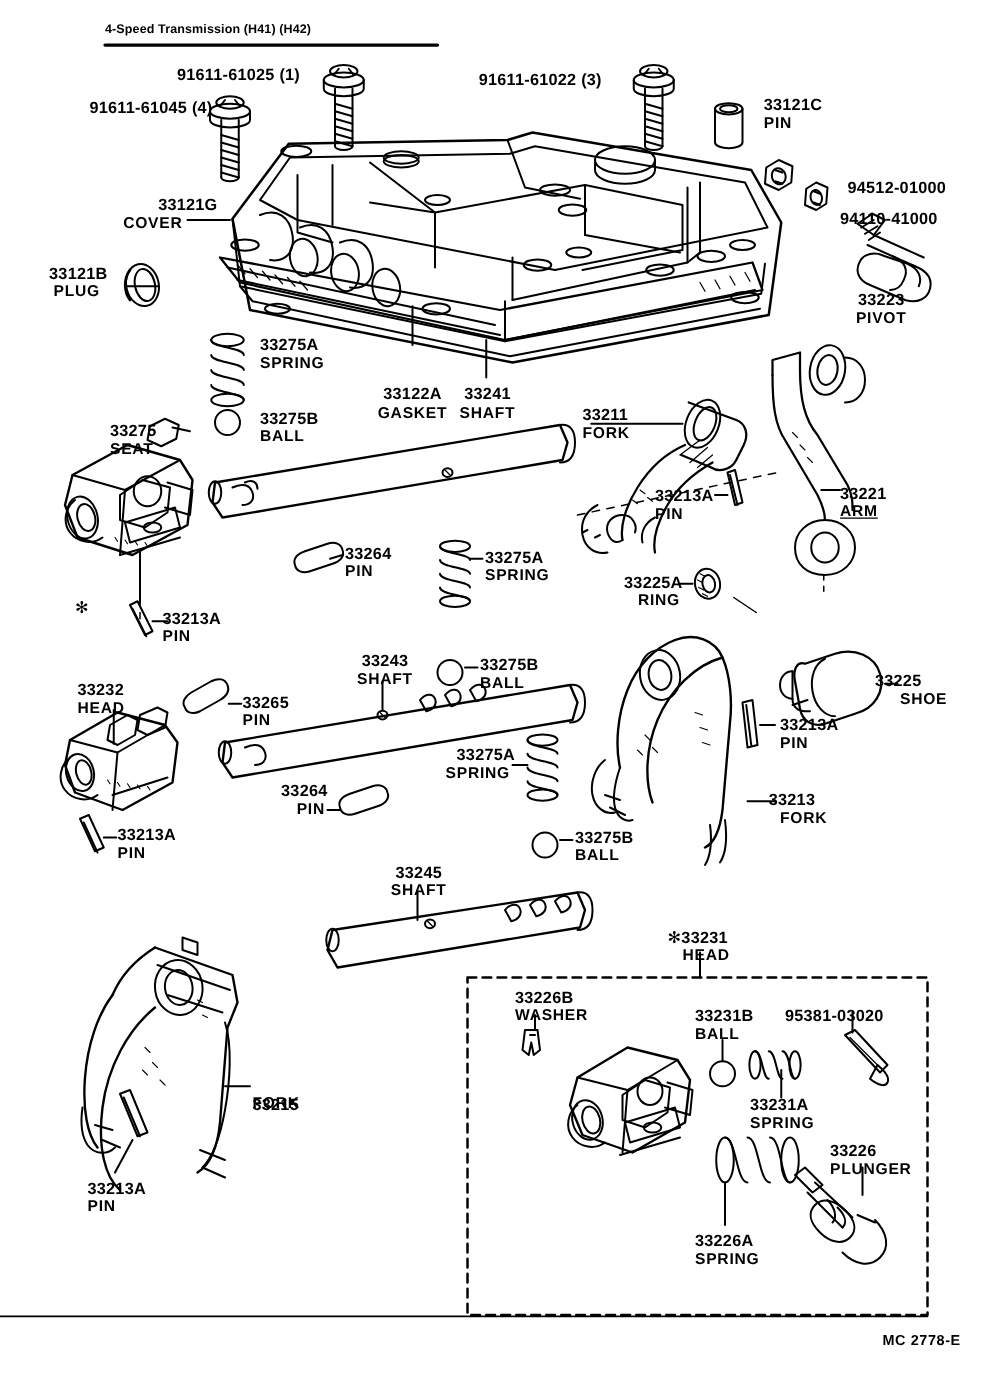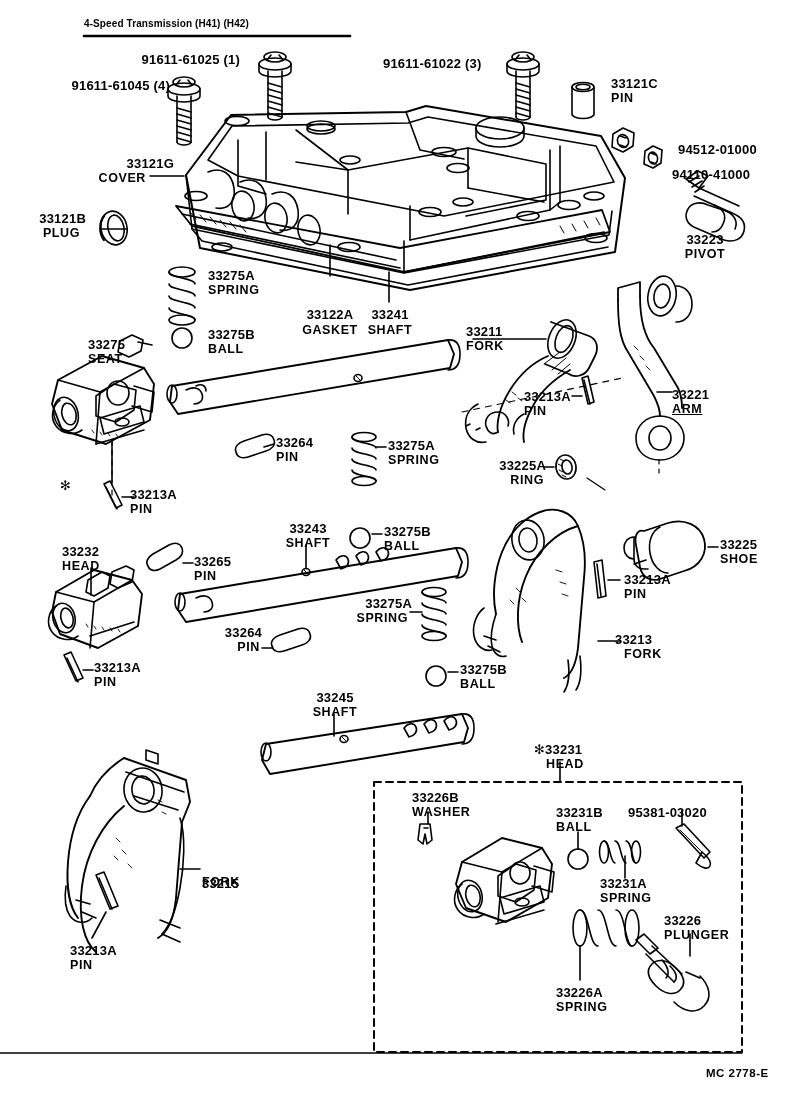--- a/index.html
+++ b/index.html
@@ -506,21 +506,21 @@
 
 <div class="lbl num r" style="left:426px;top:458px;width:120px;">33225A</div>
 <div class="lbl sub r" style="left:426px;top:474px;width:118px;">RING</div>
 
 <div class="lbl num" style="left:384px;top:524px;">33275B</div>
 <div class="lbl sub" style="left:384px;top:540px;">BALL</div>
 
 <div class="lbl num c" style="left:262px;top:521px;width:92px;">33243</div>
 <div class="lbl sub c" style="left:262px;top:537px;width:92px;">SHAFT</div>
 
-<div class="lbl num" style="left:720px;top:537px;text-align:center;">33225</div>
+<div class="lbl num" style="left:700px;top:537px;text-align:center;">33225</div>
 <div class="lbl sub" style="left:720px;top:553px;">SHOE</div>
 
 <div class="lbl num" style="left:62px;top:544px;">33232</div>
 <div class="lbl sub" style="left:62px;top:560px;">HEAD</div>
 
 <div class="lbl num" style="left:194px;top:554px;">33265</div>
 <div class="lbl sub" style="left:194px;top:570px;">PIN</div>
 
 <div class="lbl num" style="left:94px;top:660px;">33213A</div>
 <div class="lbl sub" style="left:94px;top:676px;">PIN</div>

